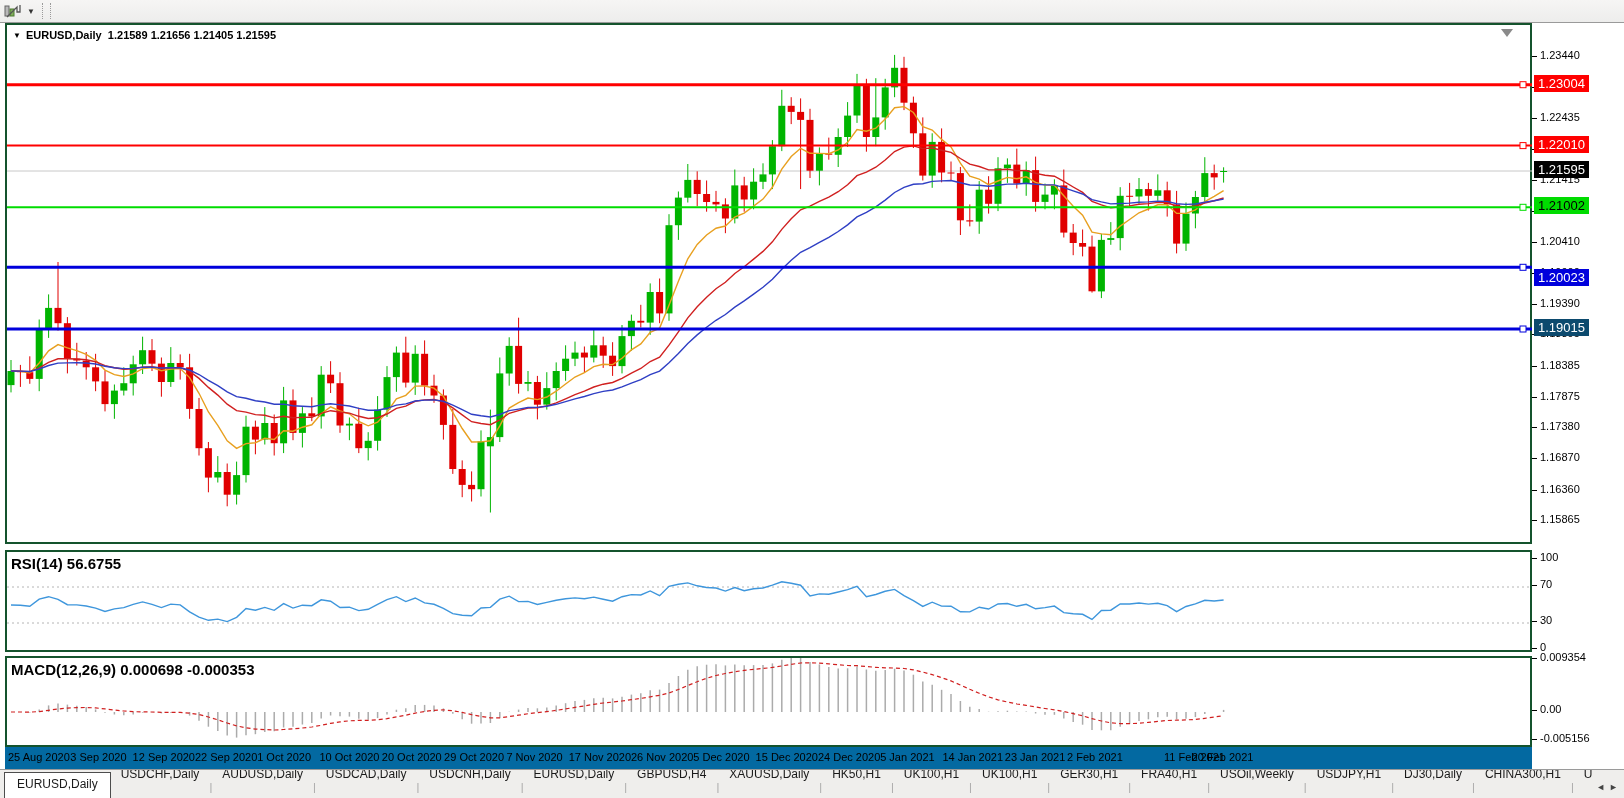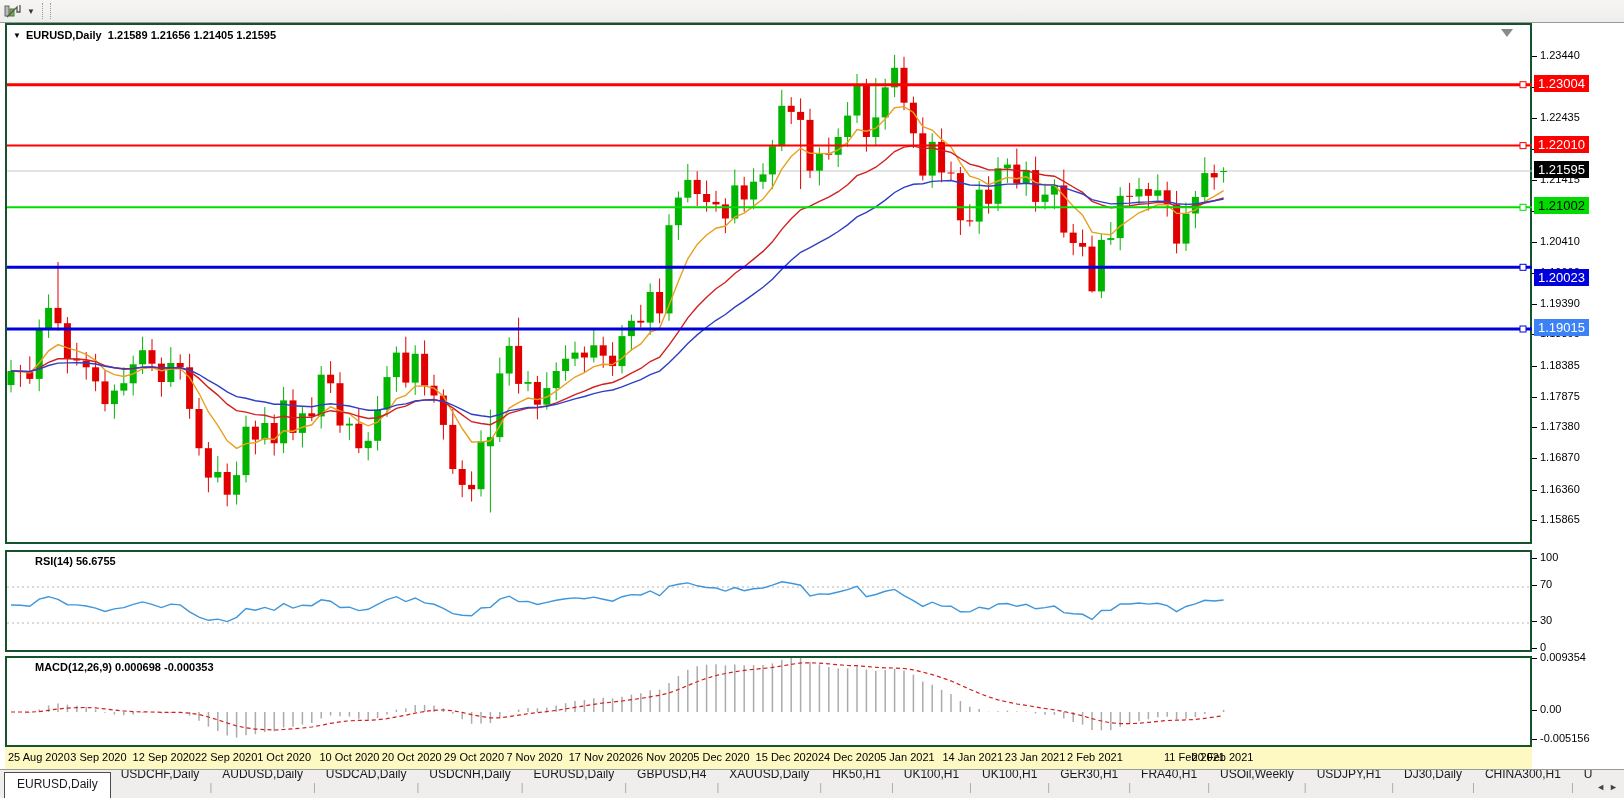--- a/index.html
+++ b/index.html
@@ -13,29 +13,29 @@
   .tf-btn{min-width:29px;height:18px;line-height:18px;text-align:center;font-size:11px;color:#222;margin:0 2px;border:1px solid transparent;cursor:default;}
   .tf-btn.active{background:#fbfbfb;border:1px solid #9a9a9a;box-shadow:inset 1px 1px 0 #d8d8d8;}
   
   .panel{position:absolute;left:5px;width:1527px;background:#fff;border:2px solid #14532d;box-sizing:border-box;}
   #mainPanel{top:23px;height:521px;}
   #rsiPanel{top:550px;height:102px;}
   #macdPanel{top:656px;height:91px;}
   .panel svg{position:absolute;left:0;top:0;}
   .chart-title{position:absolute;left:6px;top:4px;font-size:11px;font-weight:700;color:#000;white-space:nowrap;}
   .chart-title .tri{display:inline-block;font-size:8px;margin-right:5px;transform:translateY(-1px);}
-  .ind-label{position:absolute;left:4px;top:3px;font-size:11px;font-weight:700;color:#000;white-space:nowrap;margin-left:24px;}
+  .ind-label{position:absolute;left:4px;top:3px;font-size:15px;font-weight:700;color:#000;white-space:nowrap;}
   .shift-marker{position:absolute;width:0;height:0;border-left:6px solid transparent;border-right:6px solid transparent;border-top:8px solid #8a8a8a;}
   
   #axisCol{position:absolute;left:1532px;top:23px;width:92px;height:724px;background:#fff;font-size:11px;color:#000;}
   .tickmark{position:absolute;left:0;width:5px;height:1px;background:#000;}
   .ticklabel{position:absolute;left:8px;white-space:nowrap;}
   .pricebox{position:absolute;left:2px;padding:1px 4px 1px 4px;font-size:13px;white-space:nowrap;z-index:5;}
   
-  #dateStrip{position:absolute;left:5px;top:747px;width:1527px;height:22px;background:#fef9c3;text-align:right;}
+  #dateStrip{position:absolute;left:5px;top:747px;width:1527px;height:22px;background:#0369a1;text-align:right;}
   .datelabel{position:absolute;top:4px;font-size:11px;color:#000;white-space:nowrap;}
   
   #tabBar{position:absolute;left:0;top:769px;width:1624px;height:29px;background:#efeeec;border-top:1px solid #9a9a9a;display:flex;align-items:flex-end;overflow:hidden;}
   .tab{font-size:12px;color:#1a1a1a;padding:4px 10px 18px 10px;white-space:nowrap;cursor:default;}
   .tab.active{background:#ffffff;border:1px solid #4d4d4d;border-bottom:none;padding:4px 12px 8px 12px;margin-left:4px;position:relative;z-index:2;}
   .tab-sep{color:#a8a8a8;font-size:11px;padding-bottom:6px;}
   .tab-arrows{position:absolute;right:2px;bottom:7px;font-size:9px;color:#444;letter-spacing:4px;background:#efeeec;padding-left:4px;}
 </style>
 </head>
 <body>
@@ -525,21 +525,21 @@
     <div class="tickmark" style="top: 634.618px;"></div>
     <div class="ticklabel" style="top: 627.618px;">0.009354</div>
     <div class="tickmark" style="top: 687px;"></div>
     <div class="ticklabel" style="top: 680px;">0.00</div>
     <div class="tickmark" style="top: 715.874px;"></div>
     <div class="ticklabel" style="top: 708.874px;">-0.005156</div>
     <div class="pricebox" style="top: 51.705px; background: rgb(255, 0, 0); color: rgb(255, 255, 255);">1.23004</div>
     <div class="pricebox" style="top: 112.587px; background: rgb(255, 0, 0); color: rgb(255, 255, 255);">1.22010</div>
     <div class="pricebox" style="top: 174.327px; background: rgb(0, 220, 0); color: rgb(0, 0, 0);">1.21002</div>
     <div class="pricebox" style="top: 246px; background: rgb(0, 0, 220); color: rgb(255, 255, 255);">1.20023</div>
-    <div class="pricebox" style="top: 296.031px; background: #3b82f6; color: rgb(255, 255, 255);">1.19015</div>
+    <div class="pricebox" style="top: 296.031px; background: #0c4a6e; color: rgb(255, 255, 255);">1.19015</div>
     <div class="pricebox" style="top: 138.006px; background: rgb(0, 0, 0); color: rgb(255, 255, 255);">1.21595</div>
   </div>
 
 <div id="dateStrip">
     <div class="datelabel" style="left: 3px;">25 Aug 2020</div>
     <div class="datelabel" style="left: 65.3px;">3 Sep 2020</div>
     <div class="datelabel" style="left: 127.6px;">12 Sep 2020</div>
     <div class="datelabel" style="left: 189.9px;">22 Sep 2020</div>
     <div class="datelabel" style="left: 252.2px;">1 Oct 2020</div>
     <div class="datelabel" style="left: 314.5px;">10 Oct 2020</div>

